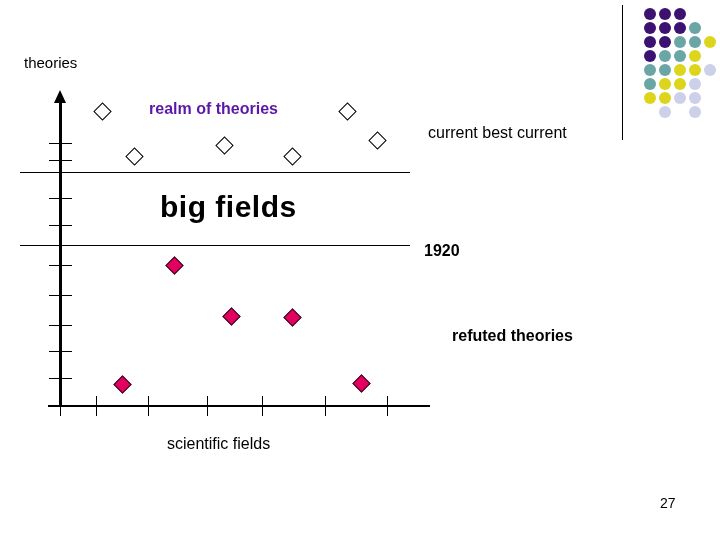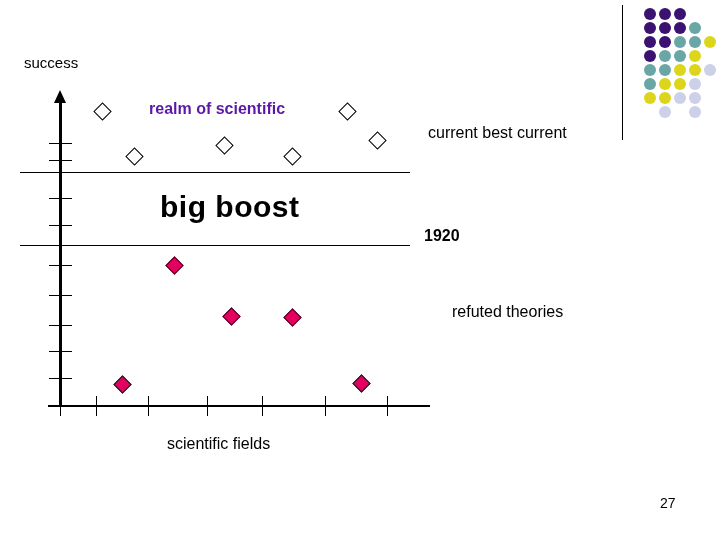--- a/index.html
+++ b/index.html
@@ -140,27 +140,28 @@
     left: 428px; top: 125px;
     font-size: 16px;
   }
   #label-big-boost {
     left: 160px; top: 192px;
     font-size: 30px;
     font-weight: bold;
     letter-spacing: 0.5px;
   }
   #label-1920 {
-    left: 424px; top: 228px;
+    left: 424px; top: 243px;
     font-size: 16px;
     font-weight: bold;
   }
   #label-refuted {
-    left: 452px; top: 304px;
-    font-size: 16px;
+    left: 452px; top: 328px;
+    font-size: 16px;
+    font-weight: bold;
   }
   #label-scientific-fields {
     left: 167px; top: 436px;
     font-size: 16px;
   }
   #label-page-number {
     left: 660px; top: 496px;
     font-size: 14px;
   }
 </style>
@@ -243,27 +244,27 @@
         <div class="diamond-open" style="left: 285.5px; top: 149.5px;"></div>
         <div class="diamond-filled" style="left: 167.5px; top: 258.5px;"></div>
         <div class="diamond-filled" style="left: 224.5px; top: 309.5px;"></div>
         <div class="diamond-filled" style="left: 285.5px; top: 310.5px;"></div>
         <div class="diamond-filled" style="left: 115.5px; top: 377.5px;"></div>
         <div class="diamond-filled" style="left: 354.5px; top: 376.5px;"></div>
       </div>
 
   </div>
 
-  <div class="lbl" id="label-success">success</div>
-
-  <div class="lbl" id="label-realm">realm of scientific</div>
+  <div class="lbl" id="label-success">theories</div>
+
+  <div class="lbl" id="label-realm">realm of theories</div>
 
   <div class="lbl" id="label-current-best">current best current</div>
 
-  <div class="lbl" id="label-big-boost">big boost</div>
+  <div class="lbl" id="label-big-boost">big fields</div>
 
   <div class="lbl" id="label-1920">1920</div>
 
   <div class="lbl" id="label-refuted">refuted theories</div>
 
   <div class="lbl" id="label-scientific-fields">scientific fields</div>
 
   <div class="lbl" id="label-page-number">27</div>
 
 </div>

